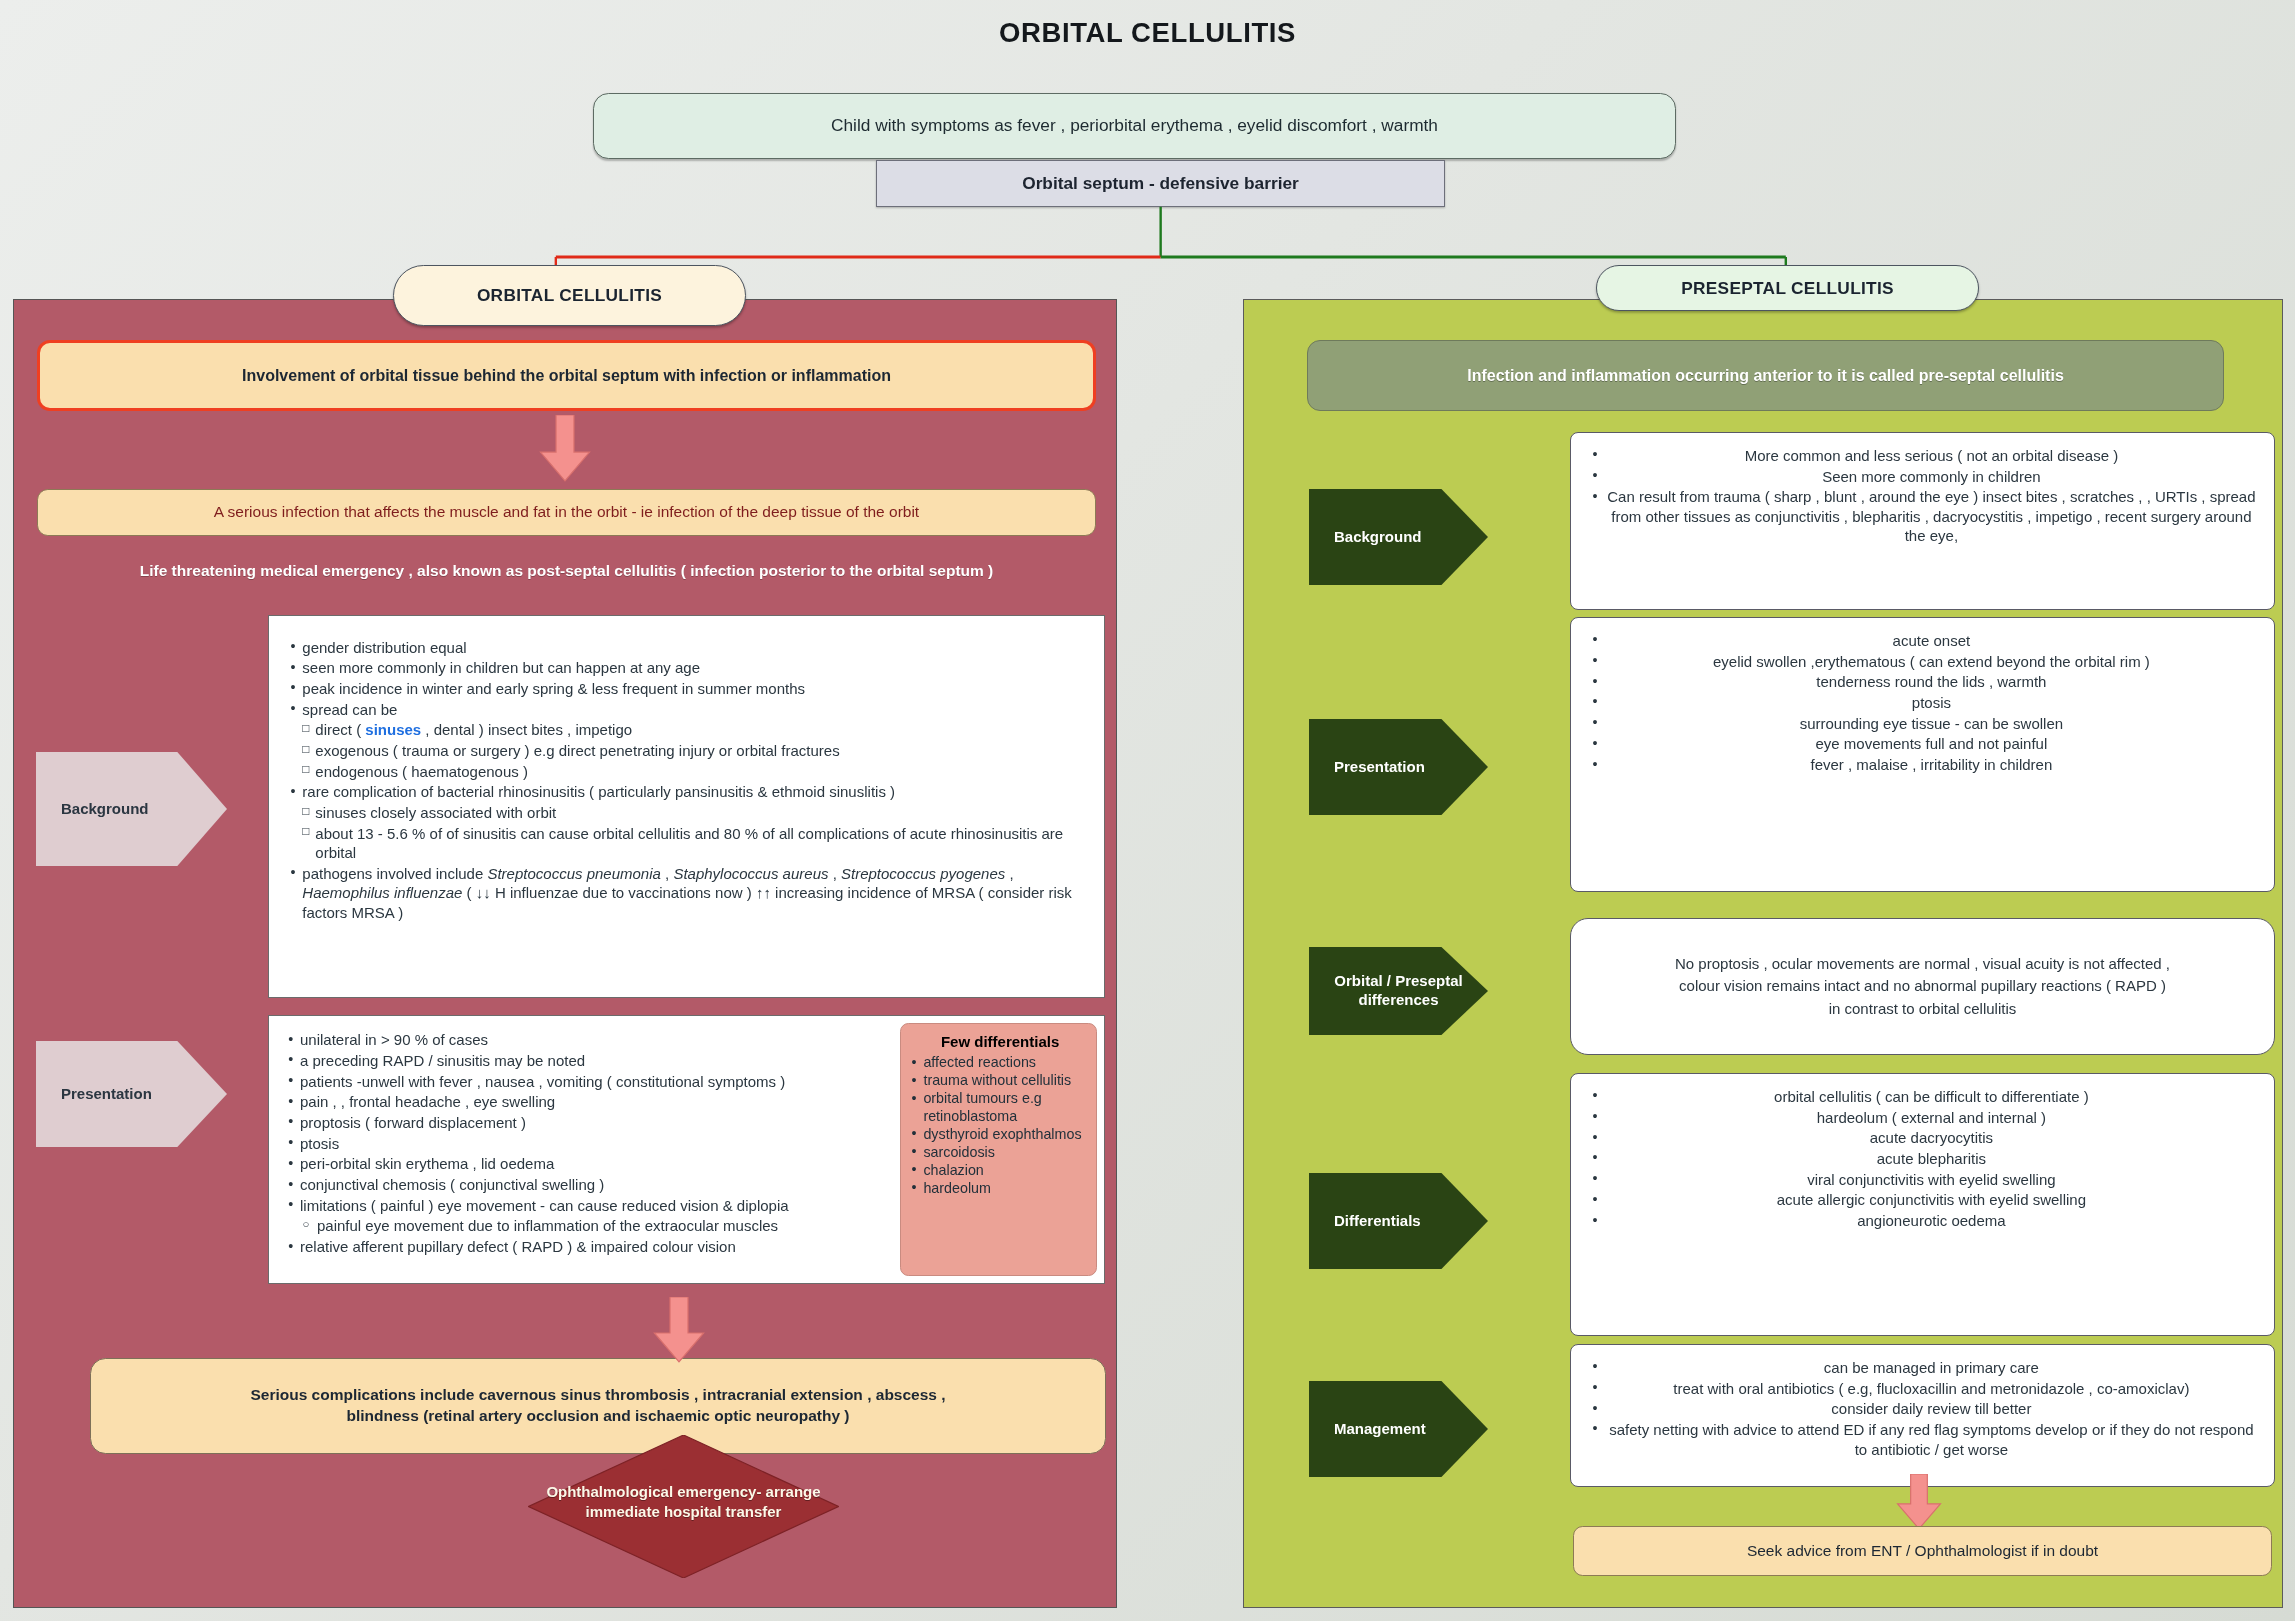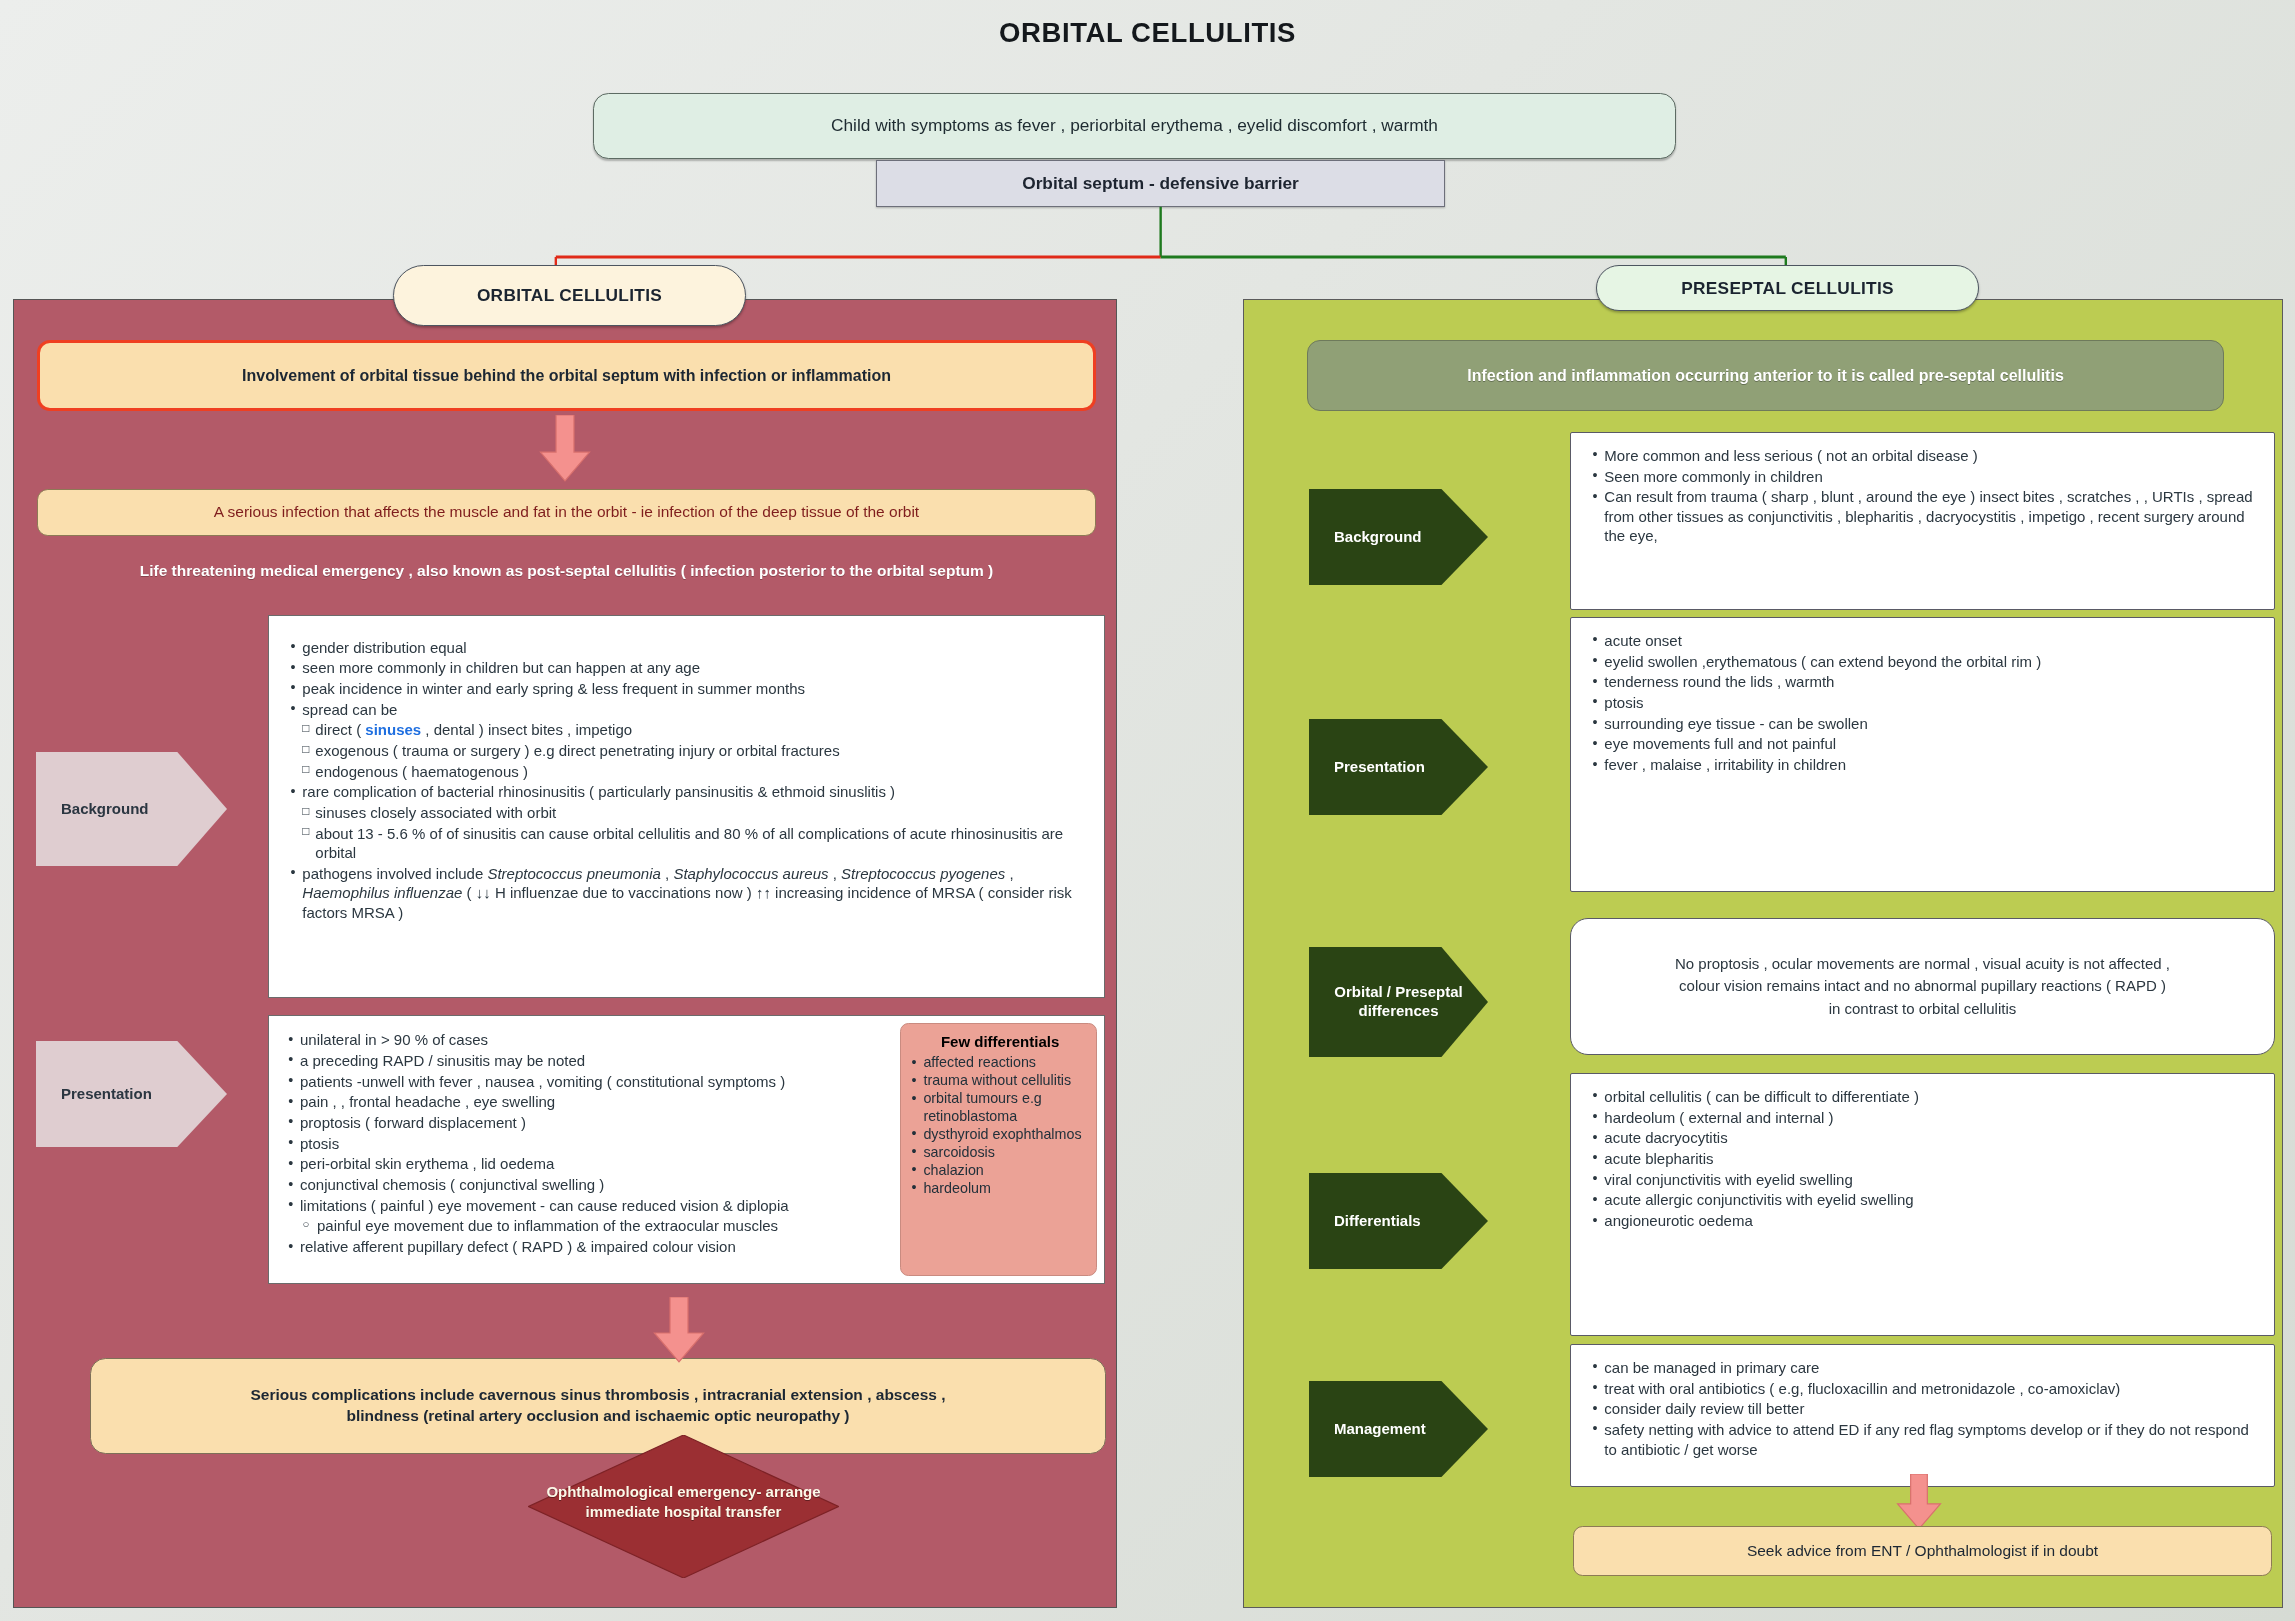--- a/index.html
+++ b/index.html
@@ -122,21 +122,21 @@
     background: #bccc52; border:0.6px solid #5b5b5b; z-index:3;
   }
   #right-defbox {
     left: 1307px; top: 340px; width: 917px; height: 71px;
     background:#90a076; border:0.6px solid #6e7a5b; border-radius:13px;
     font-size: 16px; font-weight:bold; color:#ffffff; z-index:5;
     text-shadow: 0 0.6px 0.6px rgba(0,0,0,.3);
   }
   .rcard {
     position:absolute; background:#ffffff; border:0.6px solid #5a5a66;
-    z-index:5; border-radius: 2px;
+    z-index:5; border-radius: 8px; text-align: center;
   }
   .rcard.round { border-radius: 18px; }
   .rcard .inner { padding: 13px 15.5px 8.4px 20.3px; }
   .rcard.centered {
     display:flex; align-items:center; justify-content:center;
     text-align:center; line-height:1.5;
   }
   #right-seekbox {
     left: 1573px; top: 1526px; width: 699px; height: 50px;
     background:#fadfae; border:0.6px solid #8d7a55; border-radius:9.6px;
@@ -314,21 +314,21 @@
           <li>eyelid swollen ,erythematous ( can extend beyond the orbital rim )</li>
           <li>tenderness round the lids , warmth</li>
           <li>ptosis</li>
           <li>surrounding eye tissue - can be swollen</li>
           <li>eye movements full and not painful</li>
           <li>fever , malaise , irritability in children</li>
         </ul>
       </div>
   </div>
 
-  <div class="tag dark c" id="tag-r-diff" style="left:1309px;top:947px;width:179px;height:110px">
+  <div class="tag dark c" id="tag-r-diff" style="left:1309px;top:947px;width:179px;height:88px">
     <span>Orbital / Preseptal differences</span>
   </div>
   <div class="rcard round centered" style="left:1570px;top:918px;width:705px;height:137px">
     <div style="font-size:15px;color:#2b3740;">
       <div>No proptosis , ocular movements are normal , visual acuity is not affected ,</div>
       <div>colour vision remains intact and no abnormal pupillary reactions ( RAPD )</div>
       <div>in contrast to orbital cellulitis</div>
     </div>
   </div>
 

